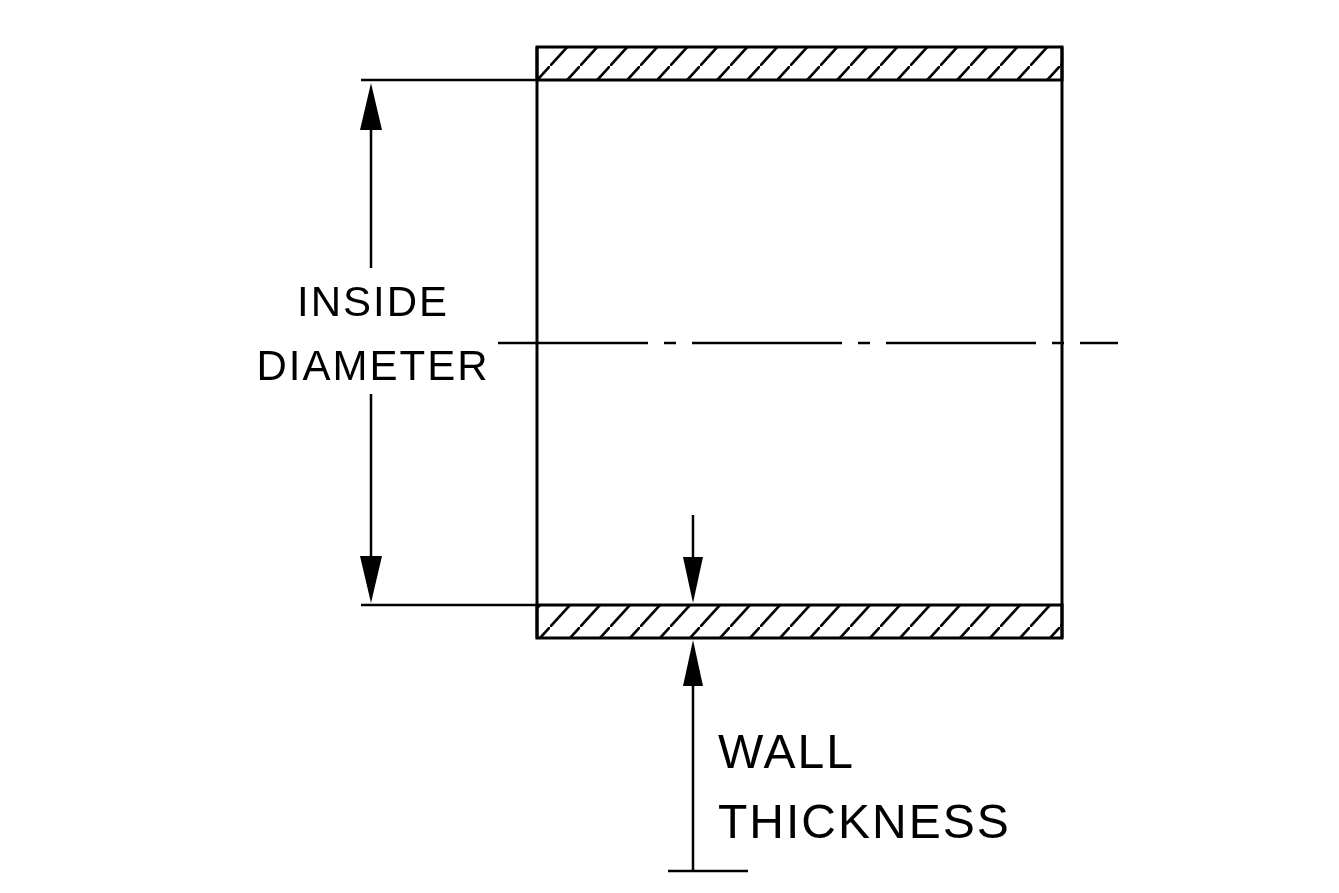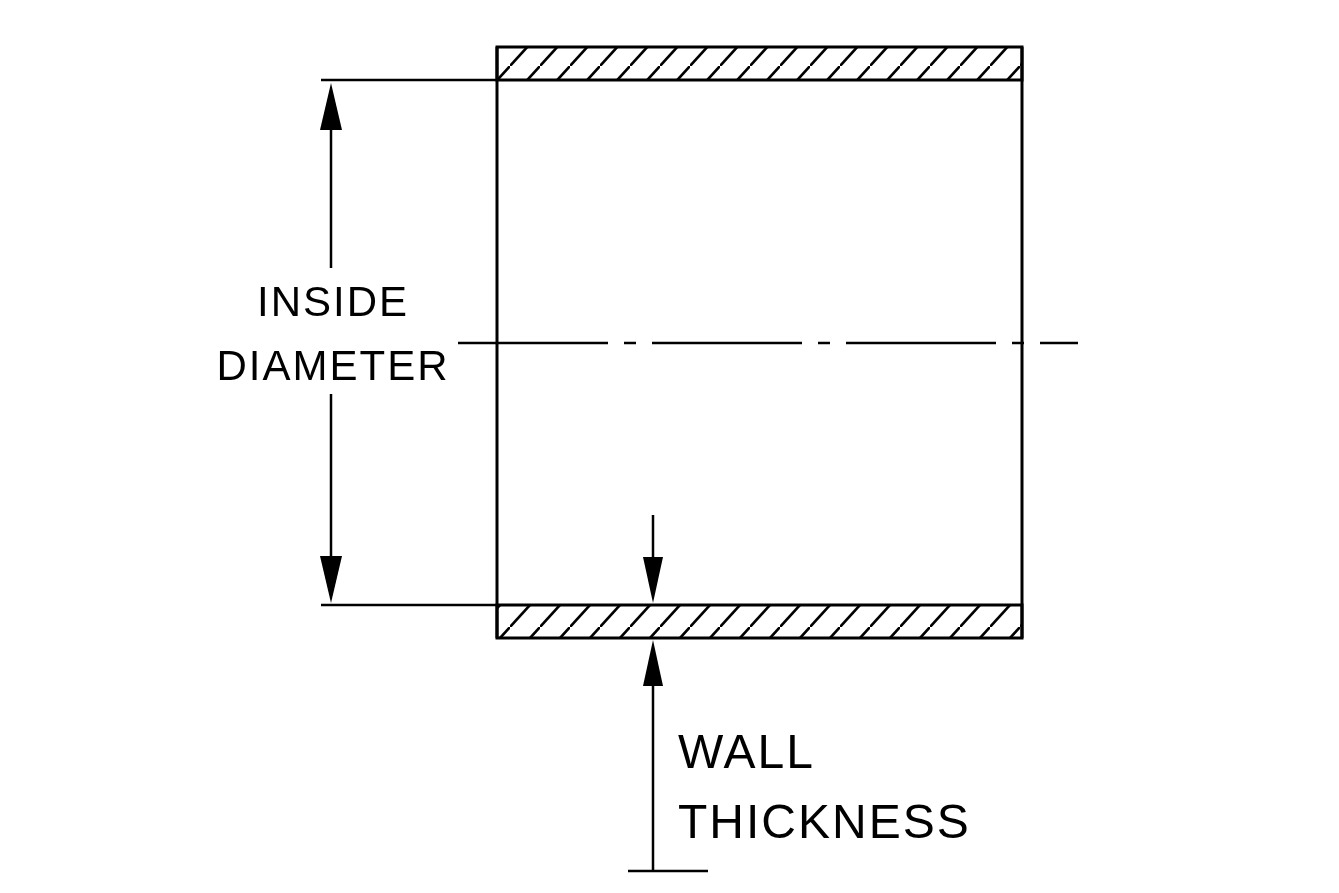--- a/index.html
+++ b/index.html
@@ -6,20 +6,21 @@
     margin: 0;
     padding: 0;
     background: #ffffff;
   }
   .drawing-stage {
     position: relative;
     width: 1110px;
     height: 893px;
     background: #ffffff;
     overflow: hidden;
+    margin-left: 40px;
   }
   svg { display: block; }
   .ink-line {
     stroke: #000000;
     fill: none;
   }
   .ink-fill {
     fill: #000000;
     stroke: none;
   }

